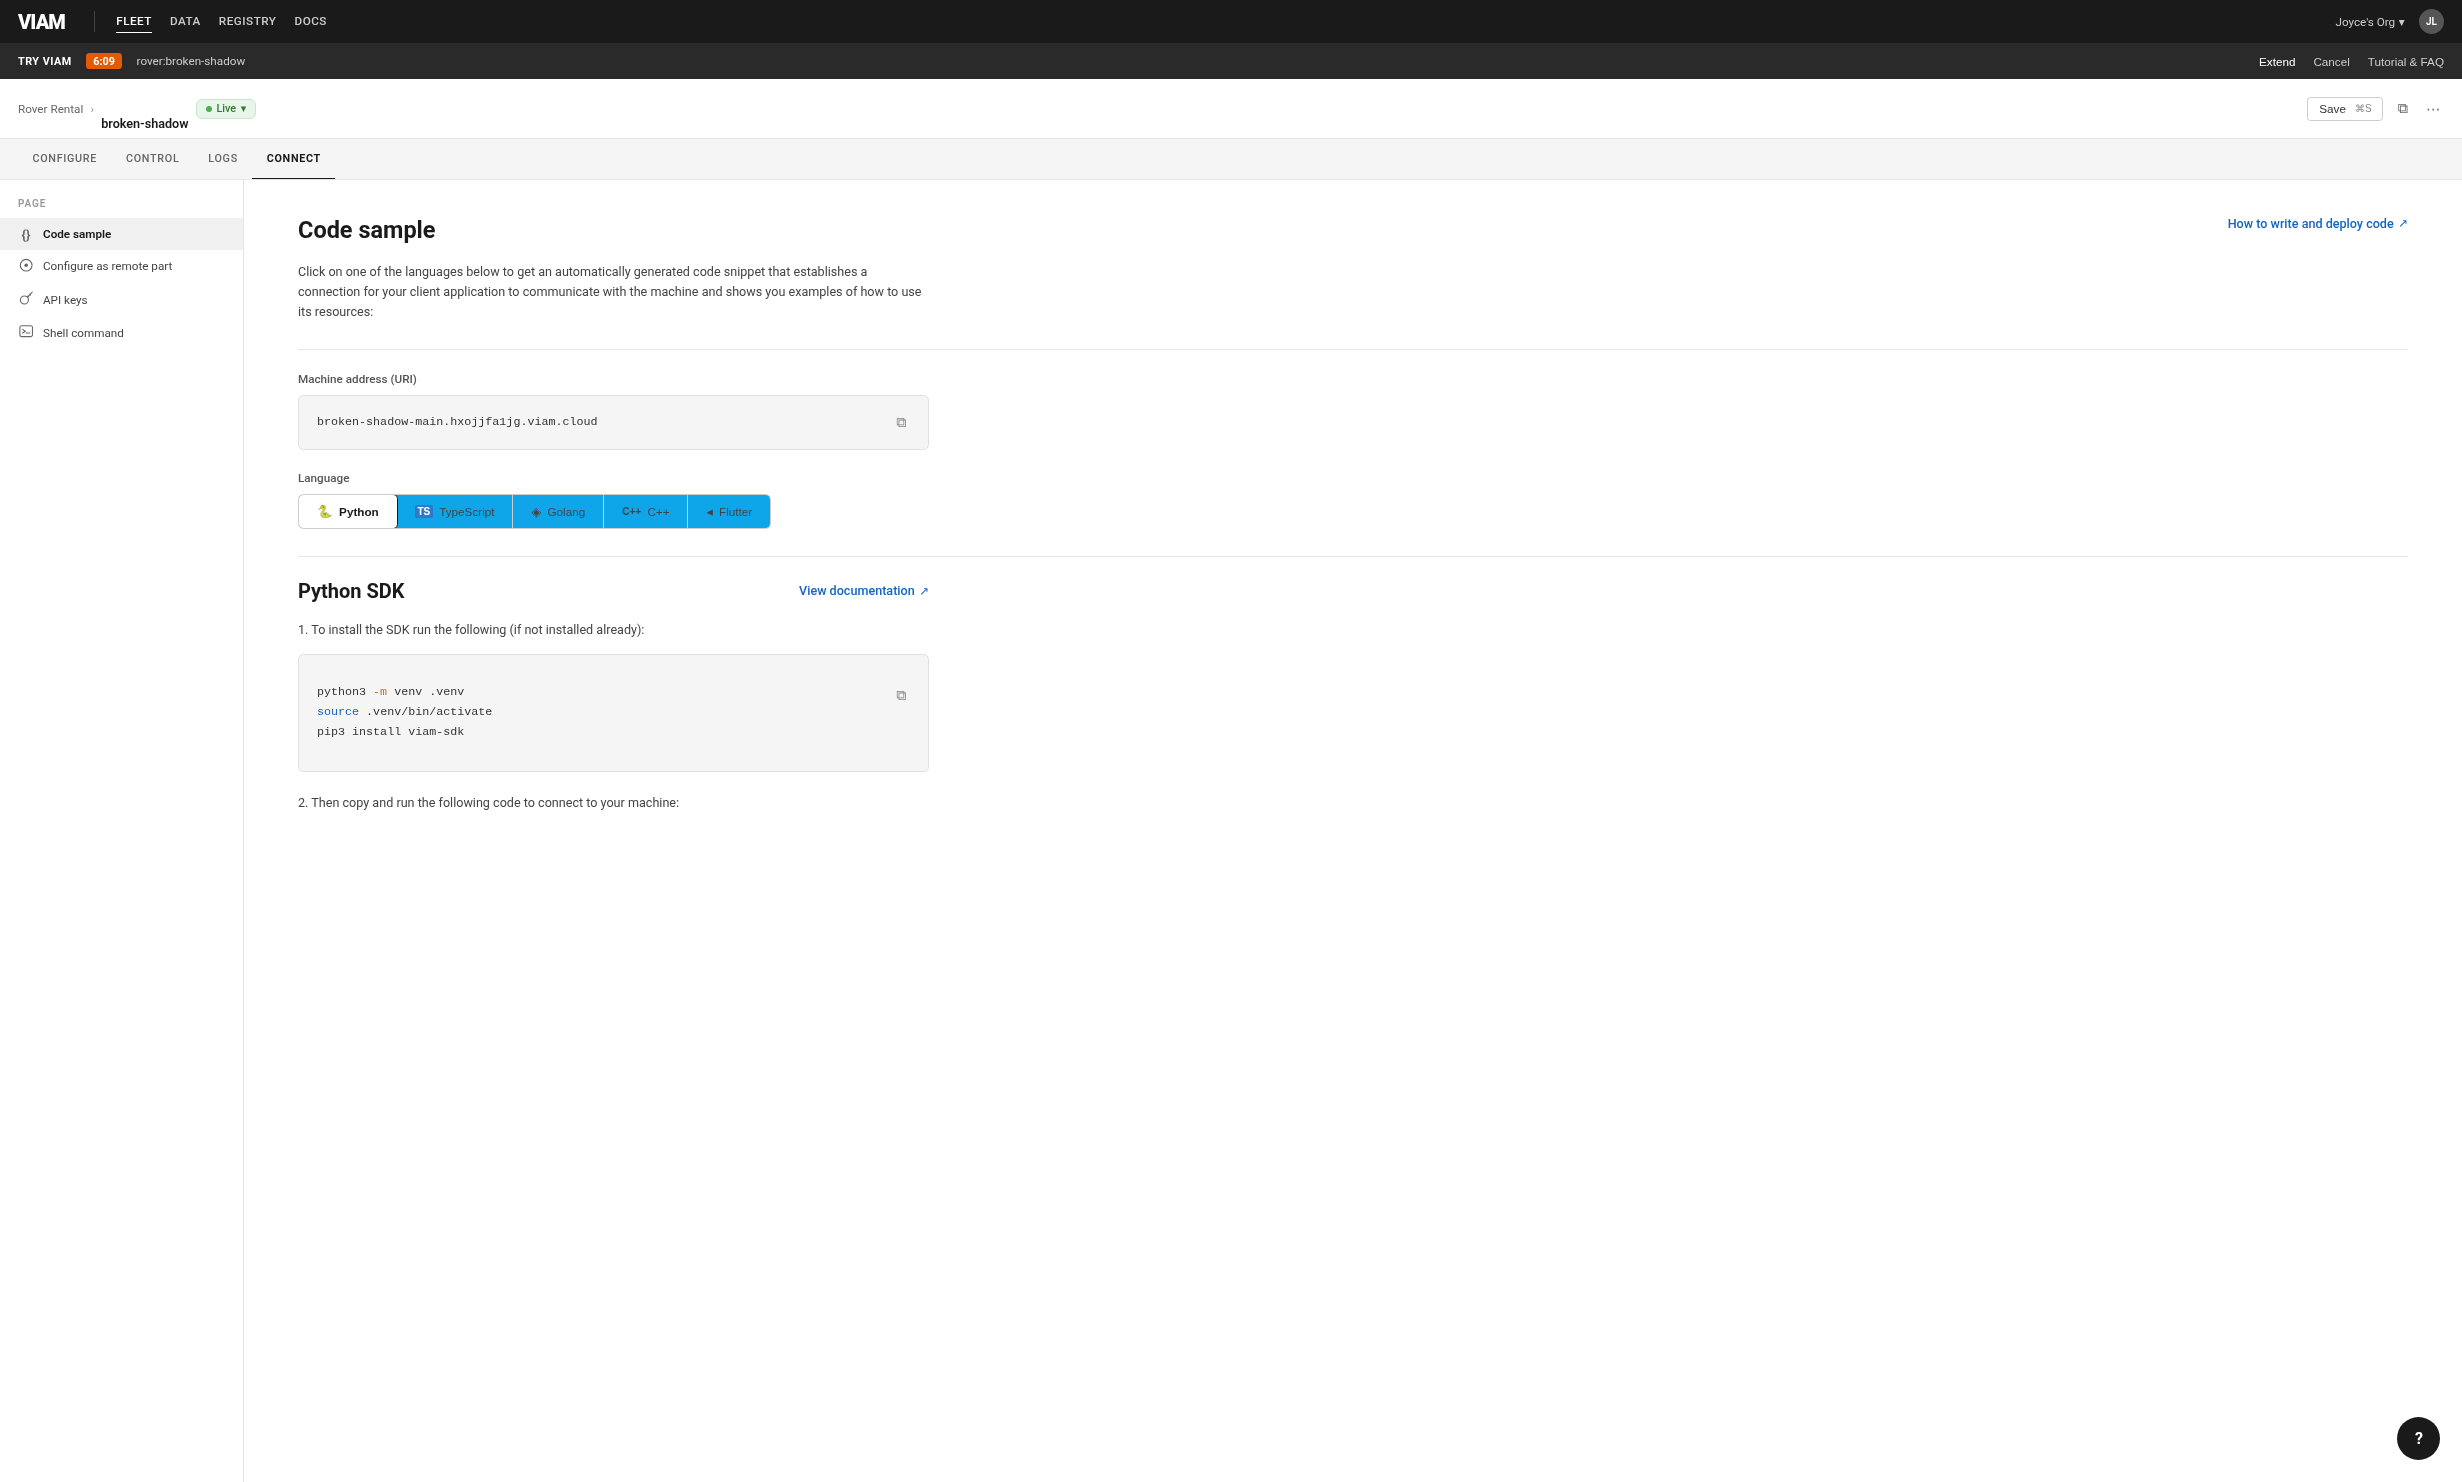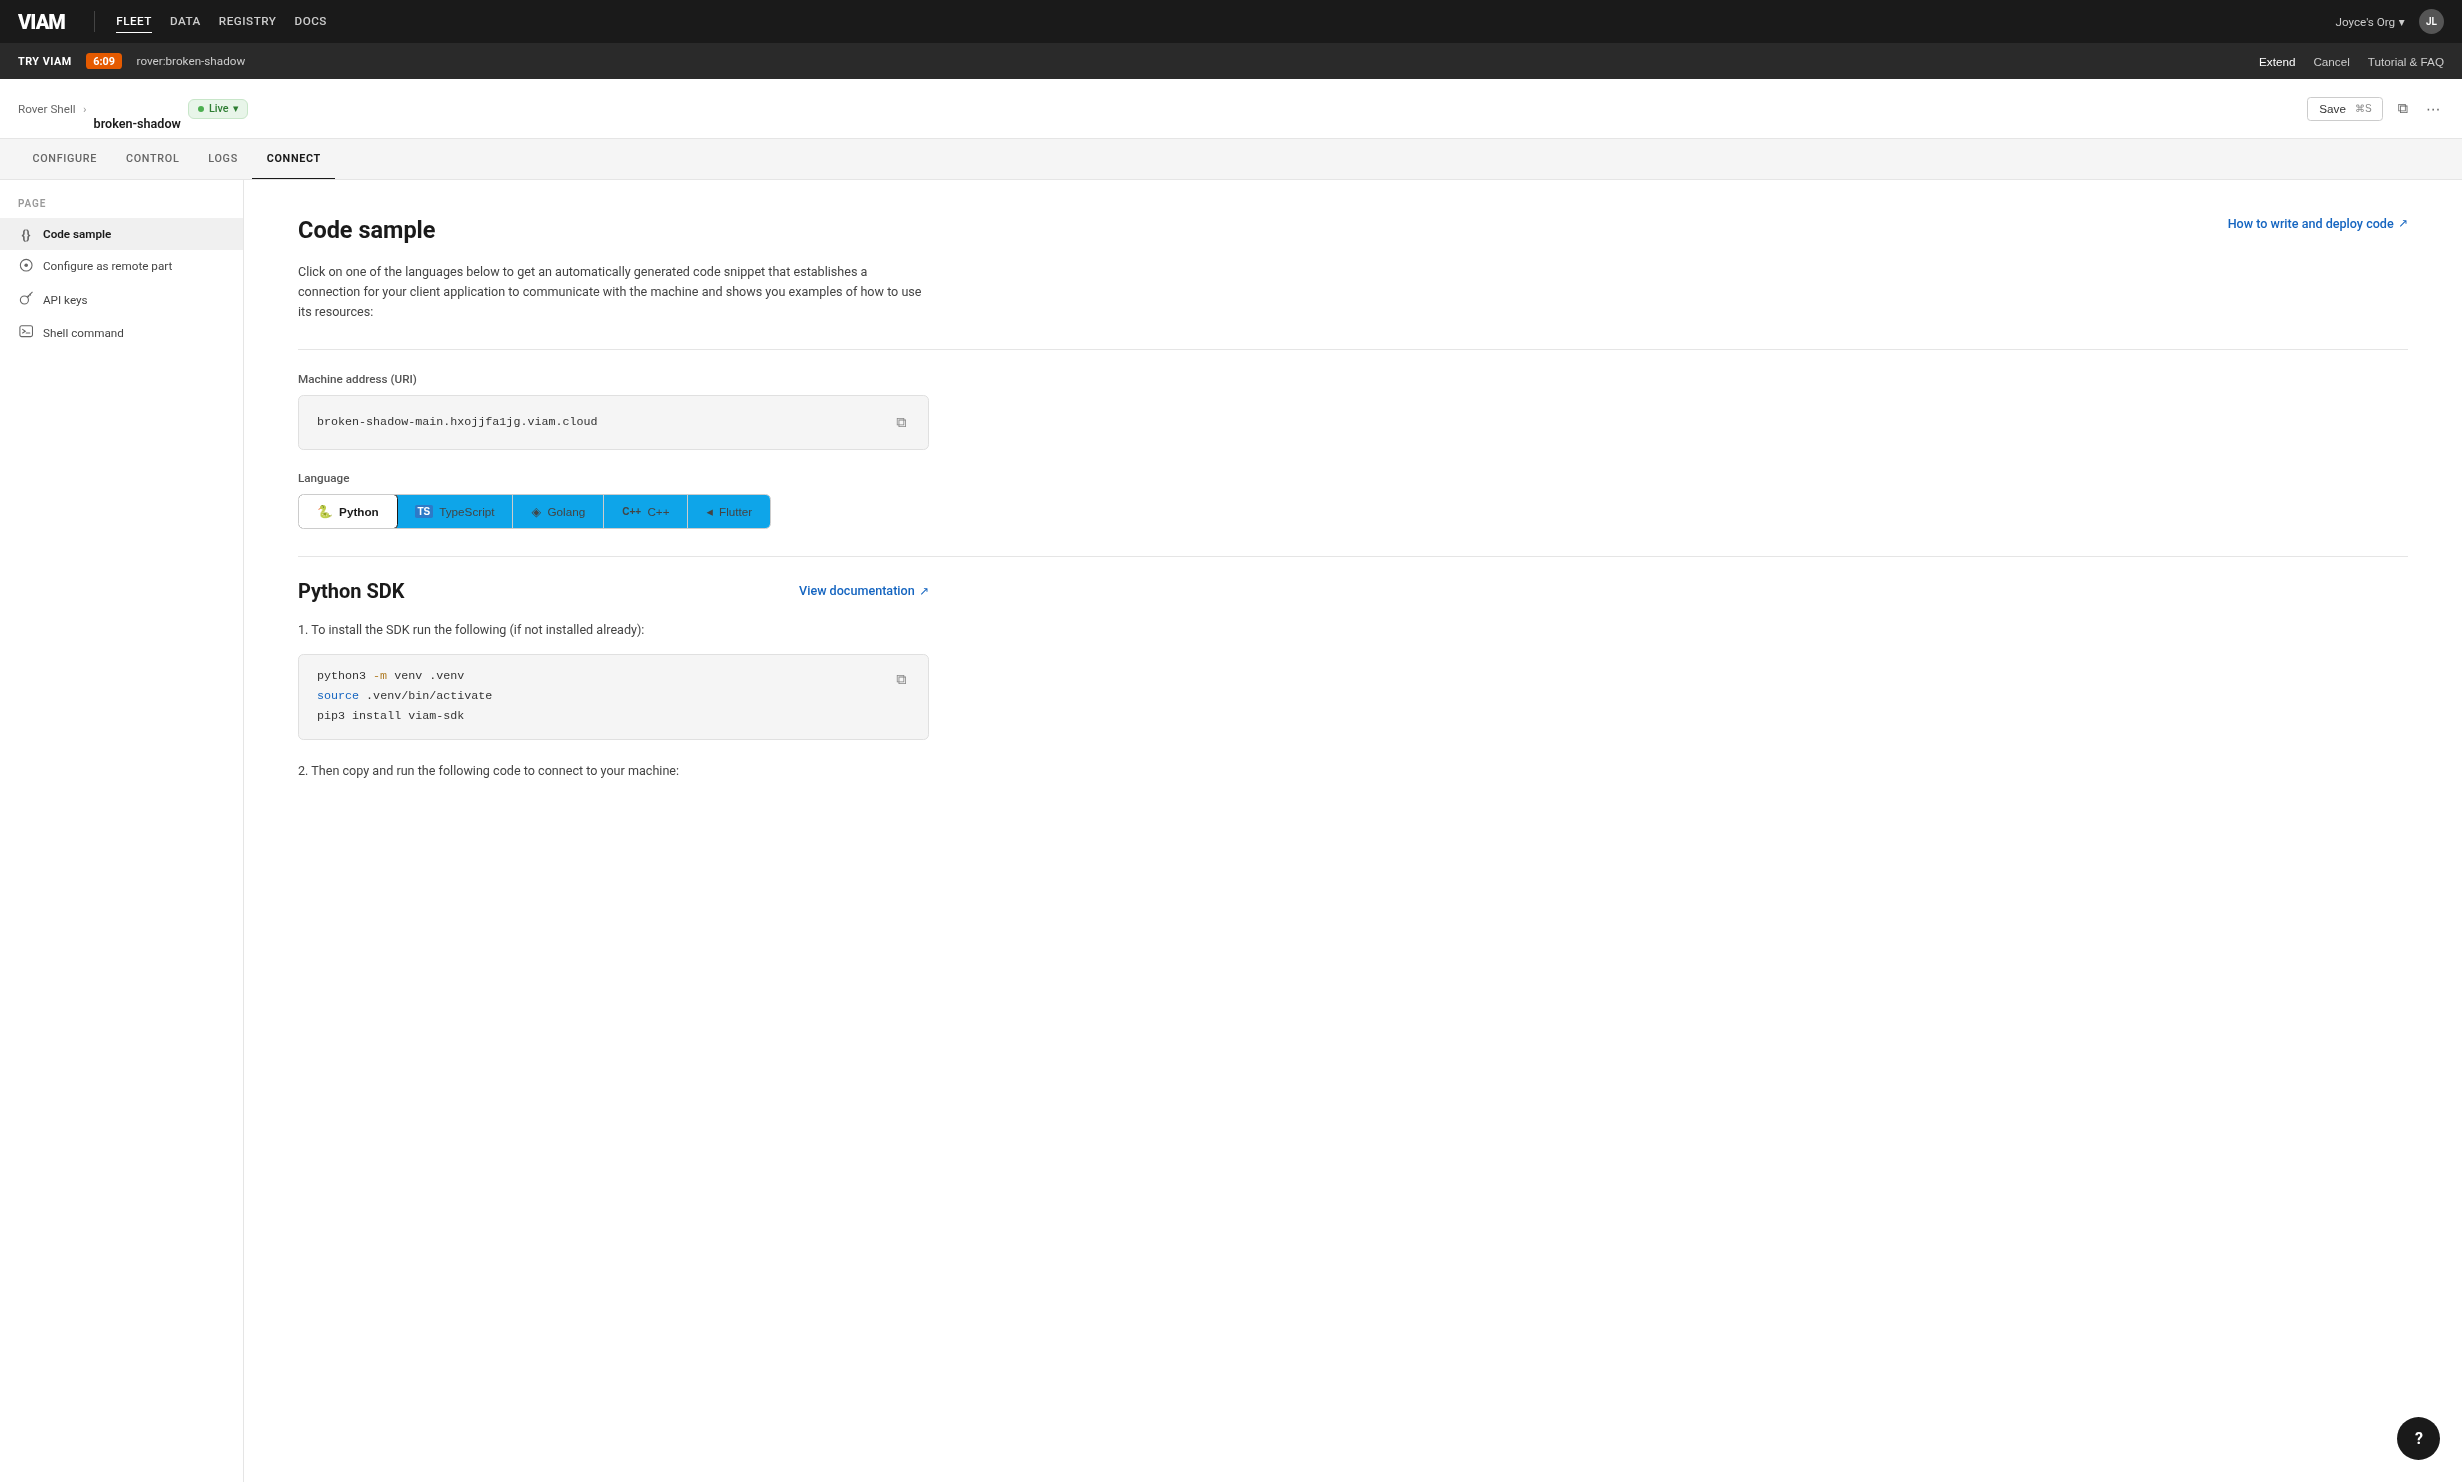--- a/index.html
+++ b/index.html
@@ -387,21 +387,21 @@
       font-size: 12.6px;
       color: #444;
       margin-bottom: 14.4px;
       line-height: 1.5;
     }
 
     .code-block {
       background: #f5f5f5;
       border: 0.9px solid #e0e0e0;
       border-radius: 5.4px;
-      padding: 12px 18px;
+      padding: 28px 18px;
       display: flex;
       justify-content: space-between;
       align-items: flex-start;
       max-width: 631px;
       margin-bottom: 21.6px;
     }
     .code-block-text {
       font-family: 'Courier New', Courier, monospace;
       font-size: 11.7px;
       line-height: 1.7;
@@ -455,21 +455,21 @@
   <span class="timer-badge">6:09</span>
   <span class="machine-path">rover:broken-shadow</span>
   <div class="try-bar-right">
     <button class="try-bar-btn primary">Extend</button>
     <button class="try-bar-btn">Cancel</button>
     <button class="try-bar-btn">Tutorial &amp; FAQ</button>
   </div>
 </div>
 
 <div class="breadcrumb-bar">
-  <span class="breadcrumb-item">Rover Shell</span>
+  <span class="breadcrumb-item">Rover Rental</span>
   <span class="breadcrumb-sep">›</span>
   <span class="breadcrumb-current">broken-shadow</span>
   <div class="live-badge">
     <div class="live-dot"></div>
     <span>Live</span>
     <span>▾</span>
   </div>
   <div class="breadcrumb-right">
     <button class="save-btn">
       <span>Save</span>

